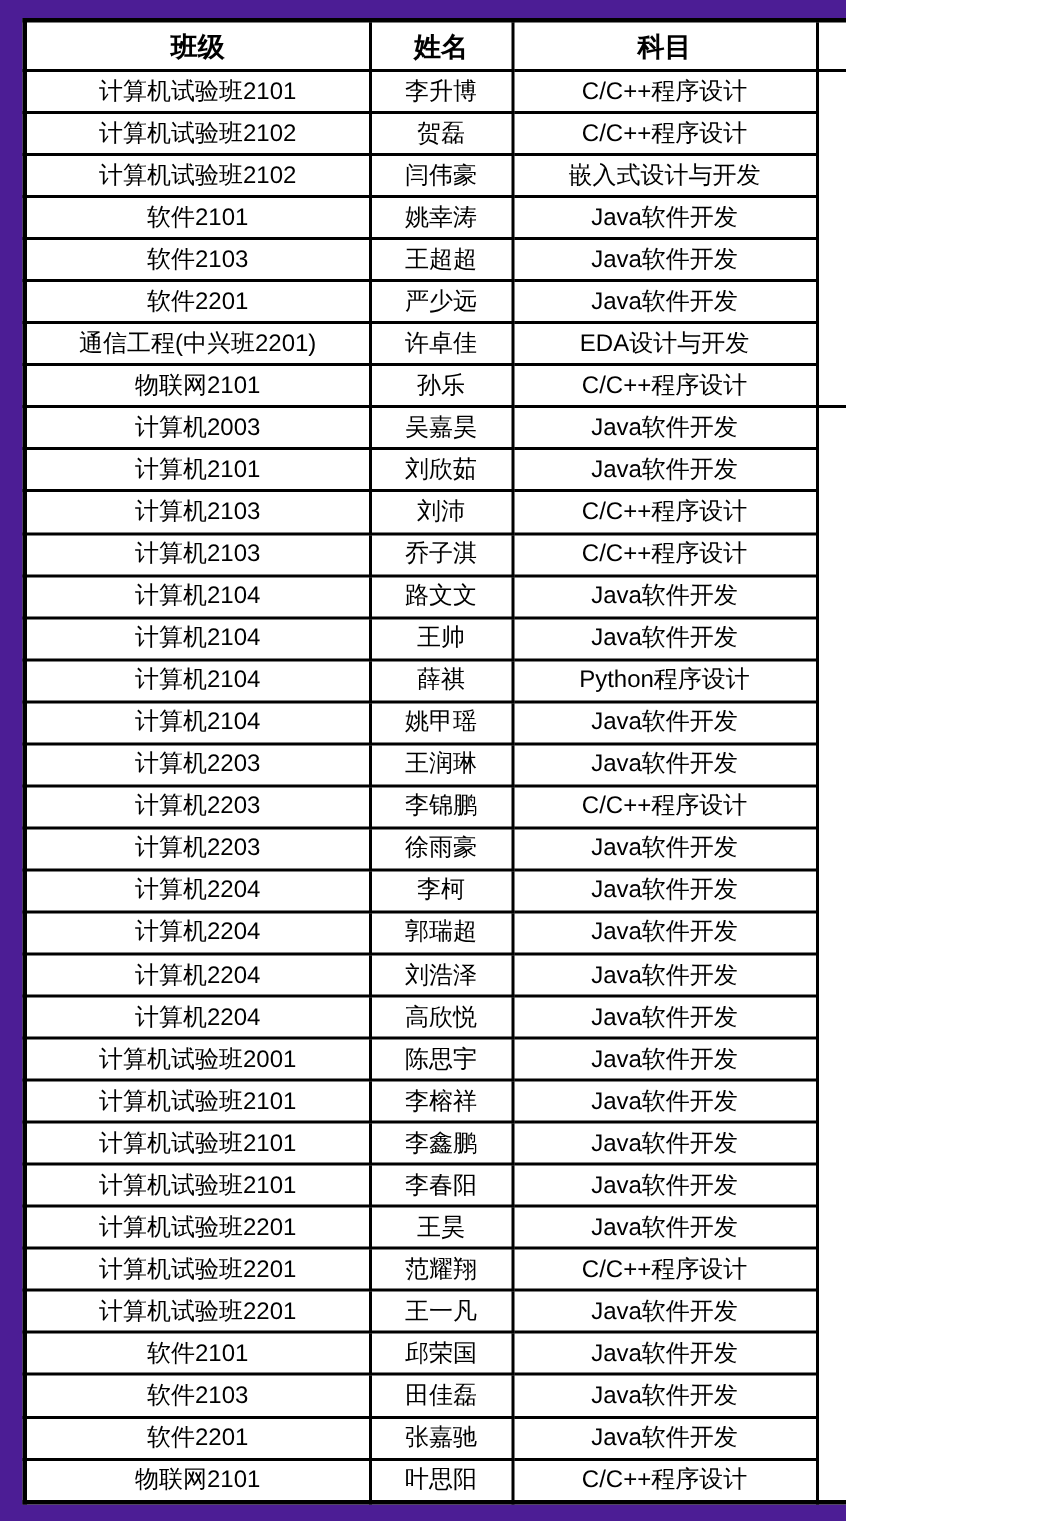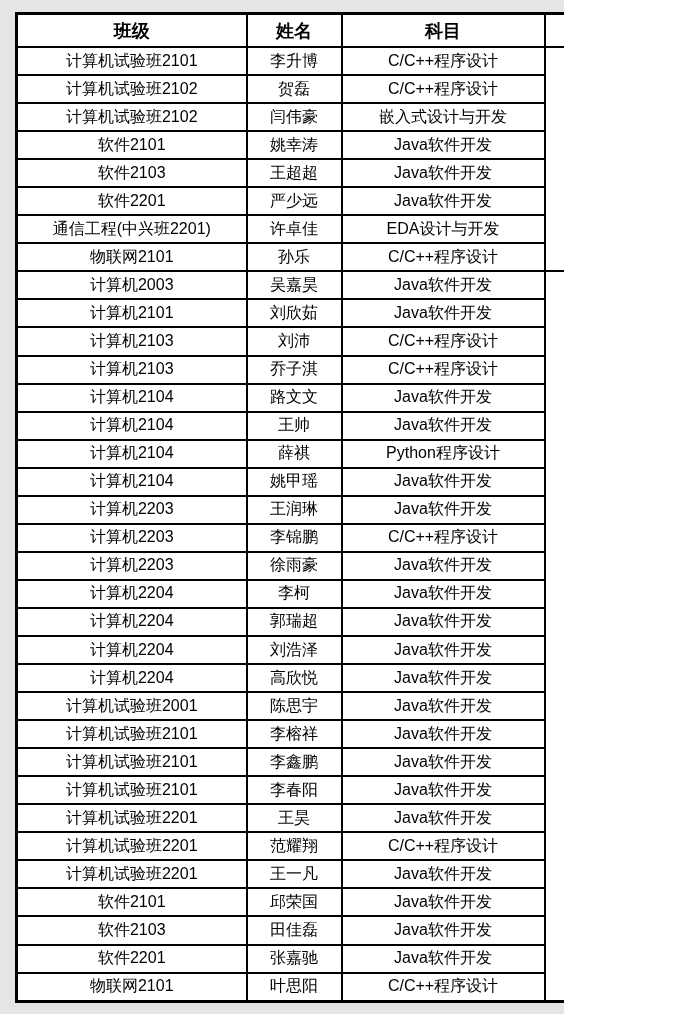--- a/index.html
+++ b/index.html
@@ -1,19 +1,19 @@
 <!DOCTYPE html>
 <html><head>
 <meta charset="utf-8">
 <style>
   html,body{margin:0;padding:0;background:#ffffff;}
   .page{
     position:relative;
     width:564px;height:1014px;
-    background:#e5e5e5;
+    background:#4c1d95;
     font-family:"Liberation Sans","DejaVu Sans",sans-serif;
     color:#000000;
     overflow:hidden;
   }
   .awards-table{
     position:absolute;
     left:15px;top:12px;
     width:661px;height:991px;
     border-collapse:collapse;
     table-layout:fixed;

